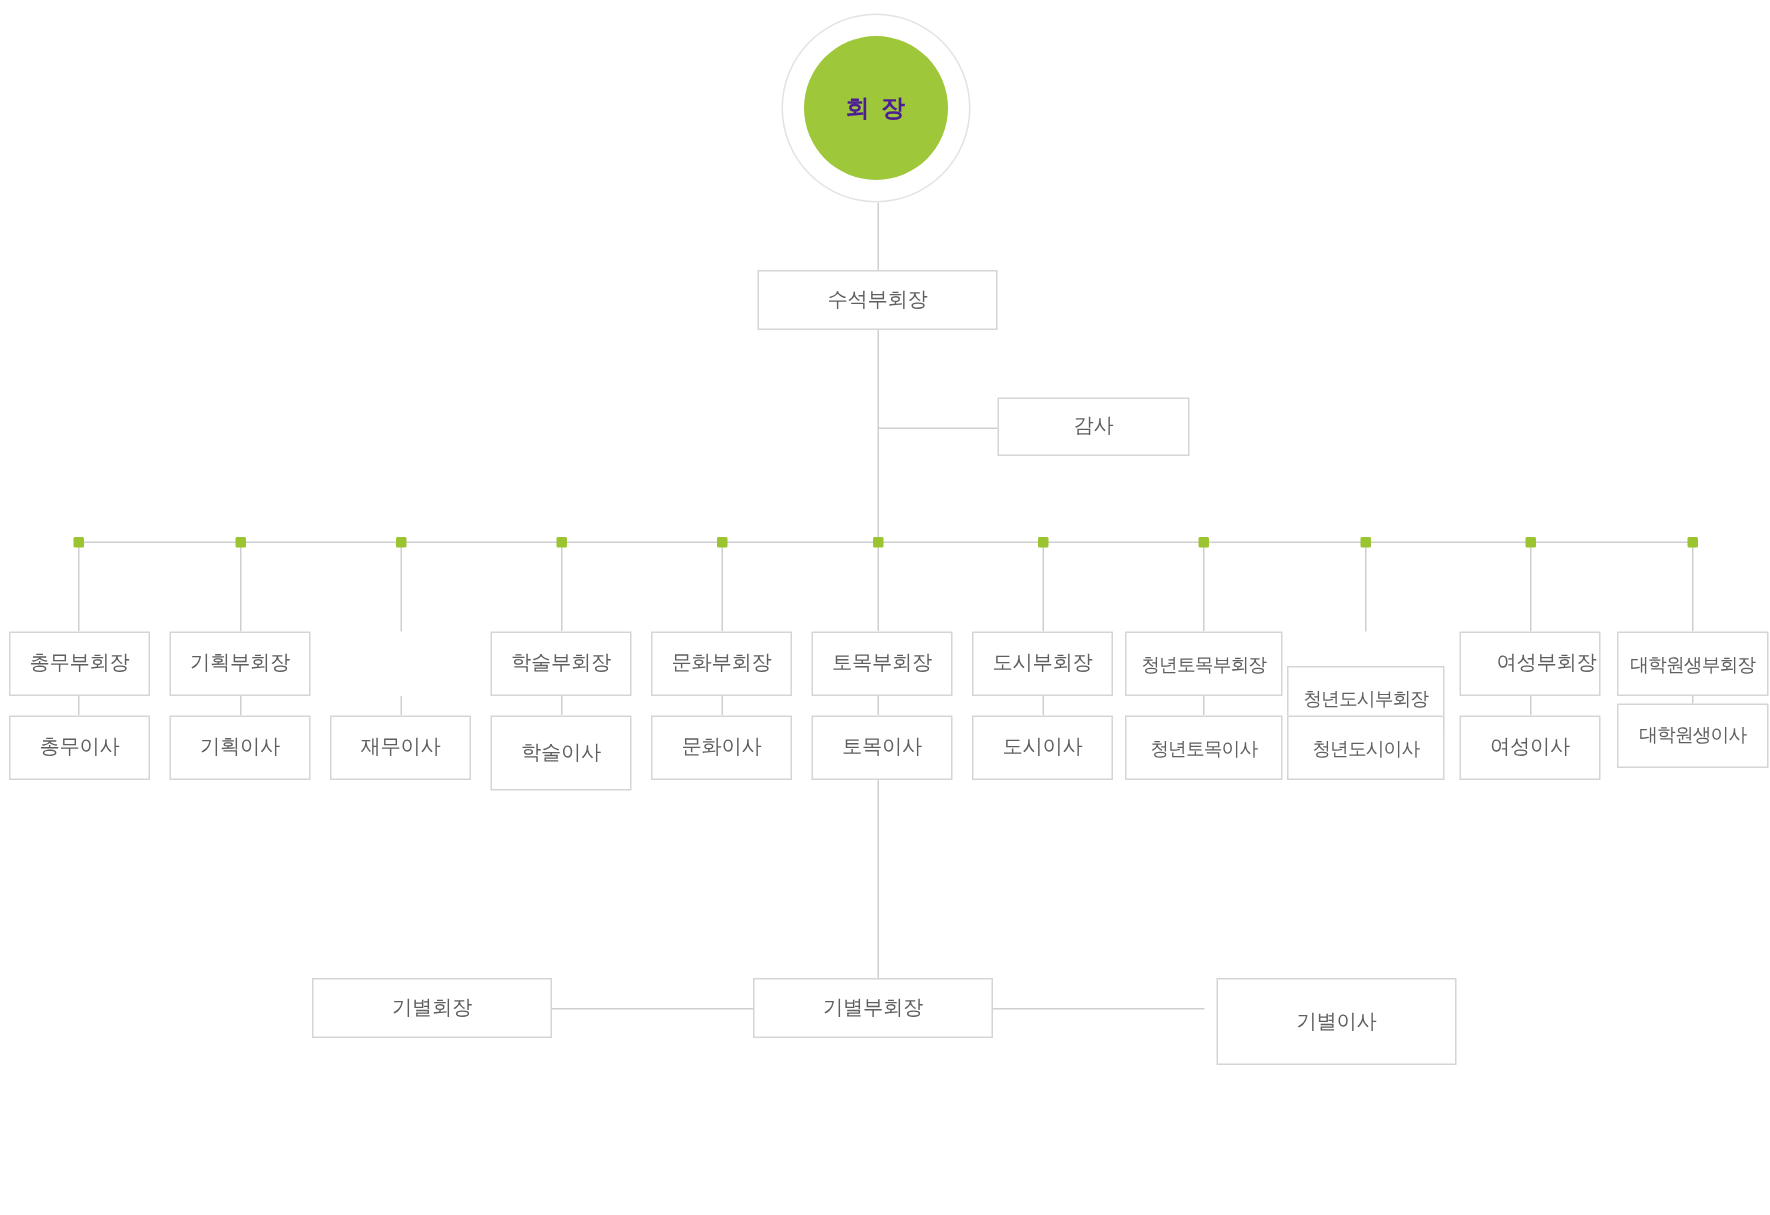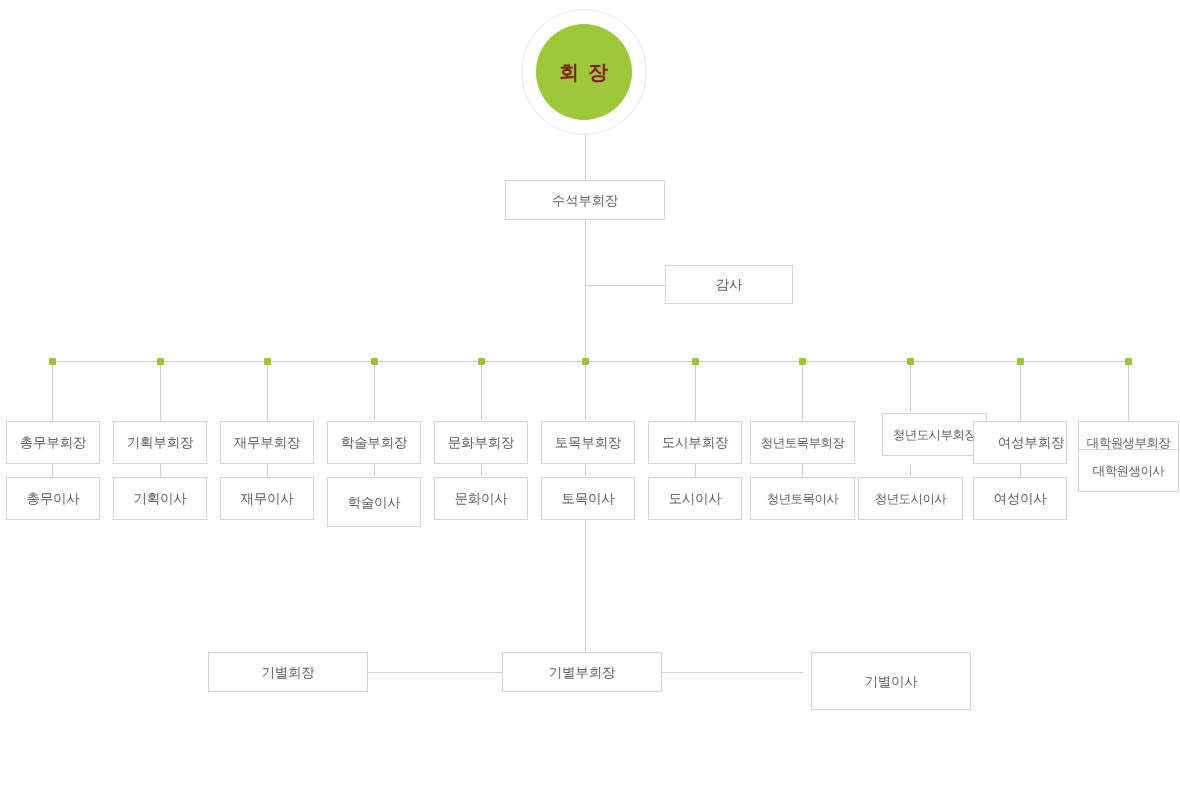--- a/index.html
+++ b/index.html
@@ -77,22 +77,22 @@
     position: absolute;
     left: 536px;
     top: 24px;
     width: 96px;
     height: 96px;
     border-radius: 50%;
     background: #9ec73a;
     display: flex;
     align-items: center;
     justify-content: center;
-    color: #7f1d1d;
-    font-size: 20px;
+    color: #4c1d95;
+    font-size: 16px;
     font-weight: bold;
     letter-spacing: 1px;
     z-index: 5;
   }
 </style>
 </head>
 <body>
 
 <div id="chart">
 
@@ -118,21 +118,20 @@
   <div class="node" style="left:6px;   top:477px; width:94px; height:43px;">총무이사</div>
 
   <div class="dot" style="left:157px; top:358px;"></div>
   <div class="line-v" style="left:160px; top:361px; height:60px;"></div>
   <div class="node" style="left:113px; top:421px; width:94px; height:43px;">기획부회장</div>
   <div class="line-v" style="left:160px; top:464px; height:13px;"></div>
   <div class="node" style="left:113px; top:477px; width:94px; height:43px;">기획이사</div>
 
   <div class="dot" style="left:264px; top:358px;"></div>
   <div class="line-v" style="left:267px; top:361px; height:60px;"></div>
-  <div class="node" style="left:220px; top:421px; width:94px; height:43px;">재무부회장</div>
   <div class="line-v" style="left:267px; top:464px; height:13px;"></div>
   <div class="node" style="left:220px; top:477px; width:94px; height:43px;">재무이사</div>
 
   <div class="dot" style="left:371px; top:358px;"></div>
   <div class="line-v" style="left:374px; top:361px; height:60px;"></div>
   <div class="node" style="left:327px; top:421px; width:94px; height:43px;">학술부회장</div>
   <div class="line-v" style="left:374px; top:464px; height:13px;"></div>
   <div class="node" style="left:327px; top:477px; width:94px; height:50px;">학술이사</div>
 
   <div class="dot" style="left:478px; top:358px;"></div>
@@ -154,35 +153,35 @@
   <div class="node" style="left:648px; top:477px; width:94px; height:43px;">도시이사</div>
 
   <div class="dot" style="left:799px; top:358px;"></div>
   <div class="line-v" style="left:802px; top:361px; height:60px;"></div>
   <div class="node small" style="left:750px; top:421px; width:105px; height:43px;">청년토목부회장</div>
   <div class="line-v" style="left:802px; top:464px; height:13px;"></div>
   <div class="node small" style="left:750px; top:477px; width:105px; height:43px;">청년토목이사</div>
 
   <div class="dot" style="left:907px; top:358px;"></div>
   <div class="line-v" style="left:910px; top:361px; height:60px;"></div>
-  <div class="node small" style="left:858px; top:413px; width:105px; height:43px;margin-left:24px;">청년도시부회장</div>
+  <div class="node small" style="left:858px; top:444px; width:105px; height:43px;">청년도시부회장</div>
   <div class="line-v" style="left:910px; top:464px; height:13px;"></div>
   <div class="node small" style="left:858px; top:477px; width:105px; height:43px;">청년도시이사</div>
 
   <div class="dot" style="left:1017px; top:358px;"></div>
   <div class="line-v" style="left:1020px; top:361px; height:60px;"></div>
   <div class="node" style="left:973px; top:421px; width:94px; height:43px;padding-left:22px;">여성부회장</div>
   <div class="line-v" style="left:1020px; top:464px; height:13px;"></div>
   <div class="node" style="left:973px; top:477px; width:94px; height:43px;">여성이사</div>
 
   <div class="dot" style="left:1125px; top:358px;"></div>
   <div class="line-v" style="left:1128px; top:361px; height:60px;"></div>
   <div class="node small" style="left:1078px; top:421px; width:101px; height:43px;">대학원생부회장</div>
   <div class="line-v" style="left:1128px; top:464px; height:13px;"></div>
-  <div class="node small" style="left:1078px; top:449px; width:101px; height:43px;">대학원생이사</div>
+  <div class="node small" style="left:1078px; top:469px; width:101px; height:43px;font-family:Liberation Serif, serif;">대학원생이사</div>
 
   <div class="line-v" style="left:585px; top:520px; height:132px;"></div>
 
   <div class="line-h" style="left:368px; top:672px; width:134px;"></div>
   <div class="line-h" style="left:662px; top:672px; width:141px;"></div>
 
   <div class="node" style="left:502px; top:652px; width:160px; height:40px;">기별부회장</div>
 
   <div class="node" style="left:208px; top:652px; width:160px; height:40px;">기별회장</div>
 

